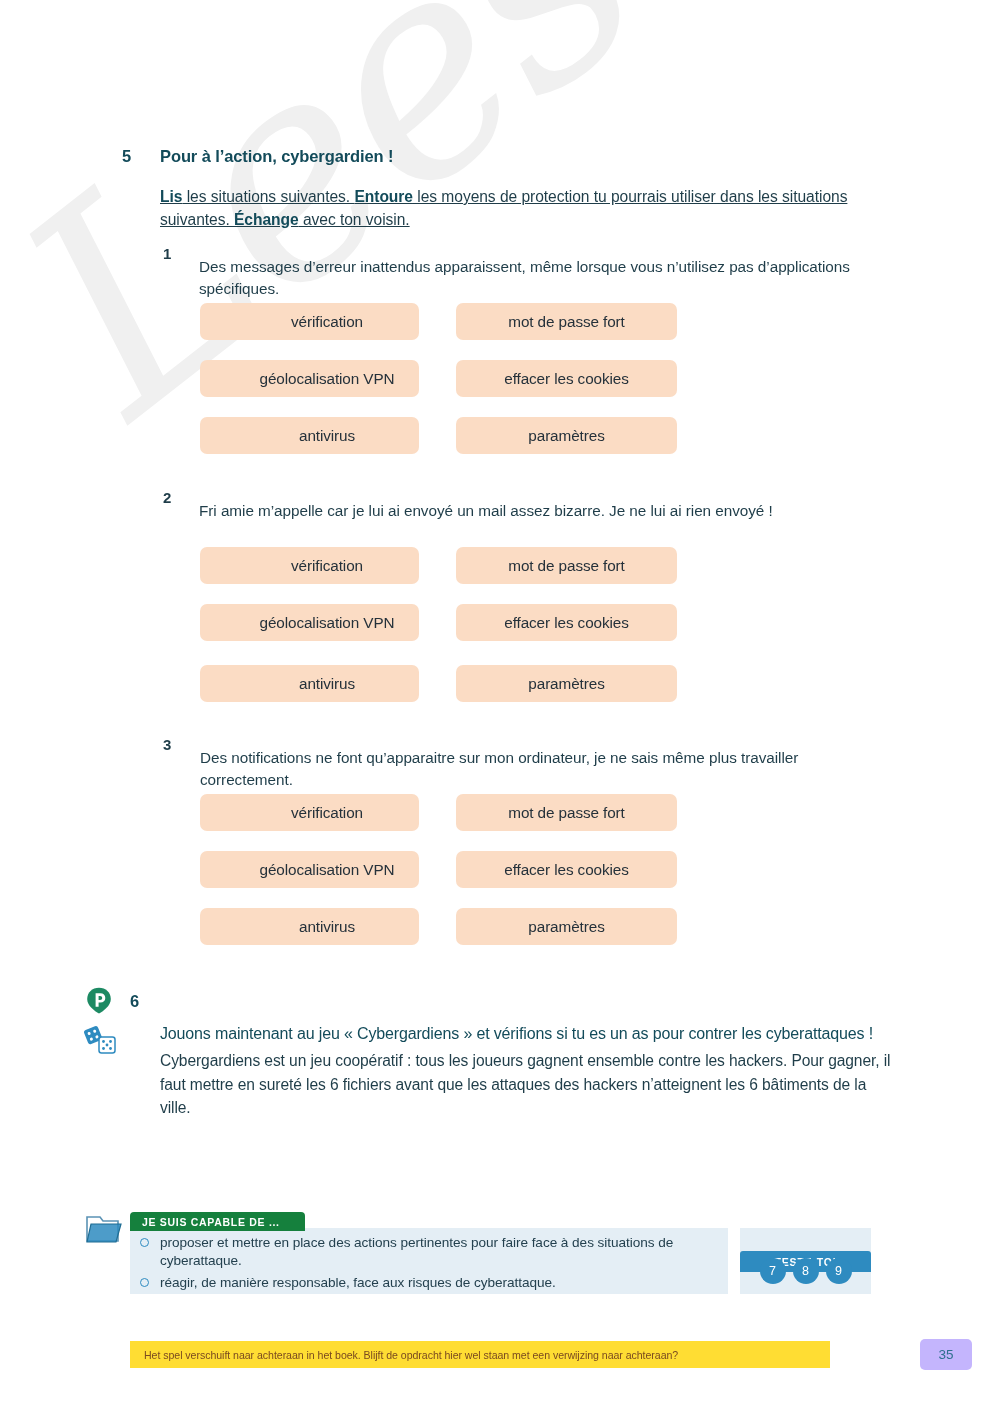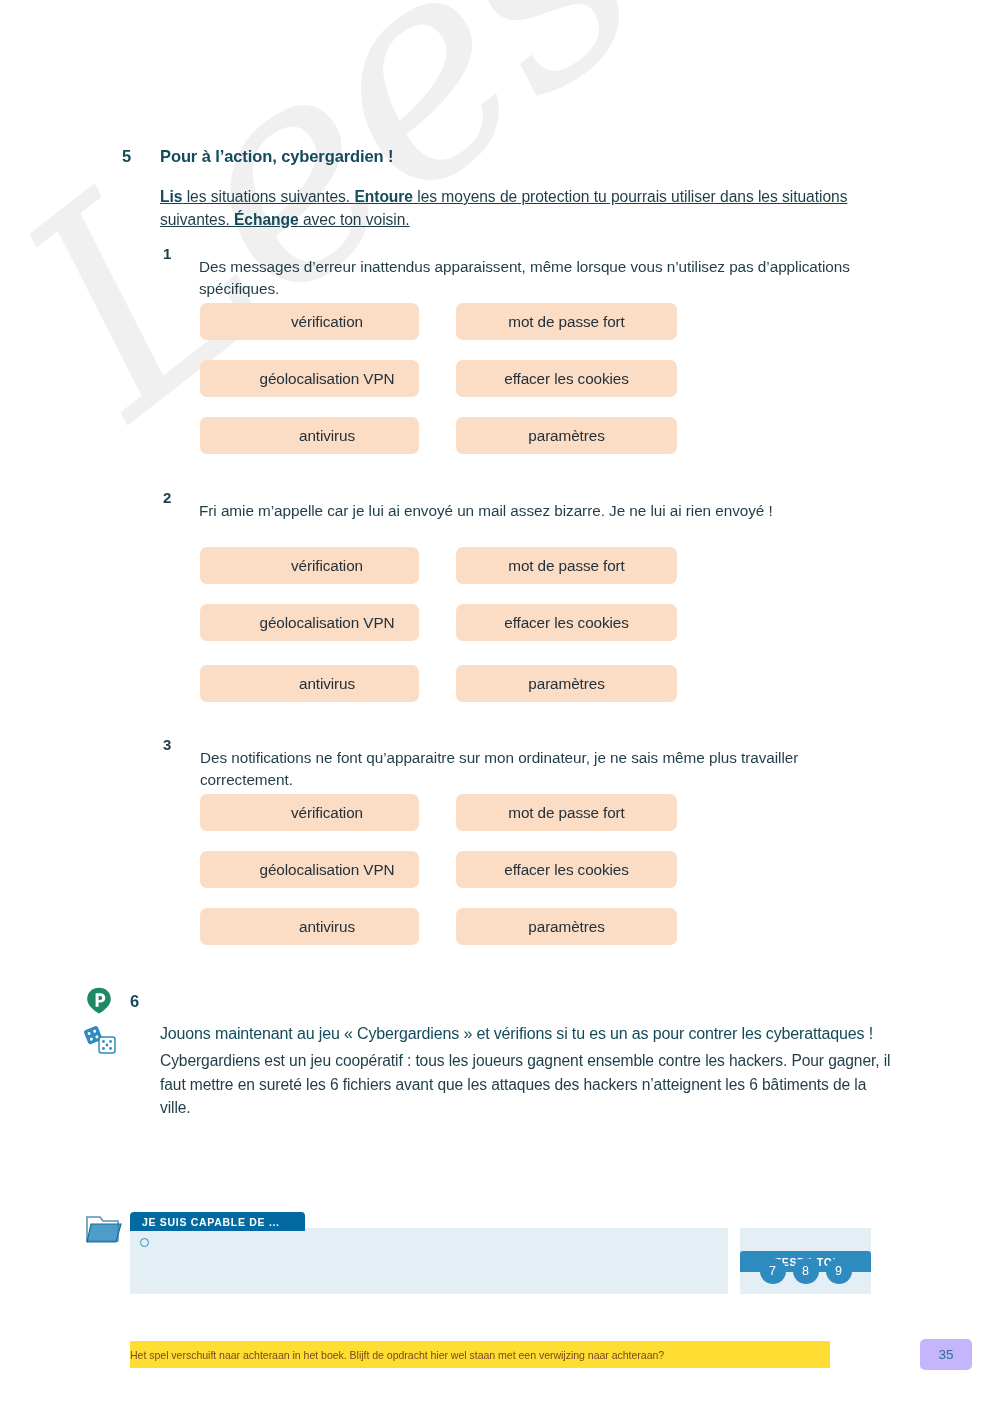--- a/index.html
+++ b/index.html
@@ -147,21 +147,21 @@
     width: 598px;
     height: 66px;
     background: #e4eef5;
   }
   #capable-header {
     position: absolute;
     left: 130px;
     top: 1212px;
     width: 175px;
     height: 19px;
-    background: #0369a1;
+    background: #15803d;
     border-radius: 4px 4px 0 0;
     display: flex;
     align-items: center;
     padding-left: 12px;
   }
   #capable-header span {
     font-size: 10.5px;
     font-weight: bold;
     color: #ffffff;
     letter-spacing: 0.7px;
@@ -251,20 +251,21 @@
   }
   #sticky-note {
     position: absolute;
     left: 130px;
     top: 1341px;
     width: 700px;
     height: 27px;
     background: #ffdd33;
     display: flex;
     align-items: center;
+    padding-left: 14px;
     z-index: 5;
   }
   #sticky-note span {
     font-size: 10.6px;
     color: #7a4a20;
     letter-spacing: -0.05px;
   }
   #page-number {
     position: absolute;
     left: 920px;
@@ -361,20 +362,25 @@
     </svg>
 
     <div id="capable-box"></div>
     <div id="capable-header">
       <span>JE SUIS CAPABLE DE ...</span>
     </div>
 
     <div class="cap-list">
       <div class="cap-item">
         <span class="cap-bullet"></span>
+        <span>proposer et mettre en place des actions pertinentes pour faire face à des situations de cyberattaque.</span>
+      </div>
+      <div class="cap-item">
+        <span class="cap-bullet"></span>
+        <span>réagir, de manière responsable, face aux risques de cyberattaque.</span>
       </div>
     </div>
 
     <div id="teste-box"></div>
     <div id="teste-header">
       <span>TESTE-TOI</span>
     </div>
     <div id="teste-circles">
       <div class="teste-circle">7</div>
       <div class="teste-circle">8</div>

